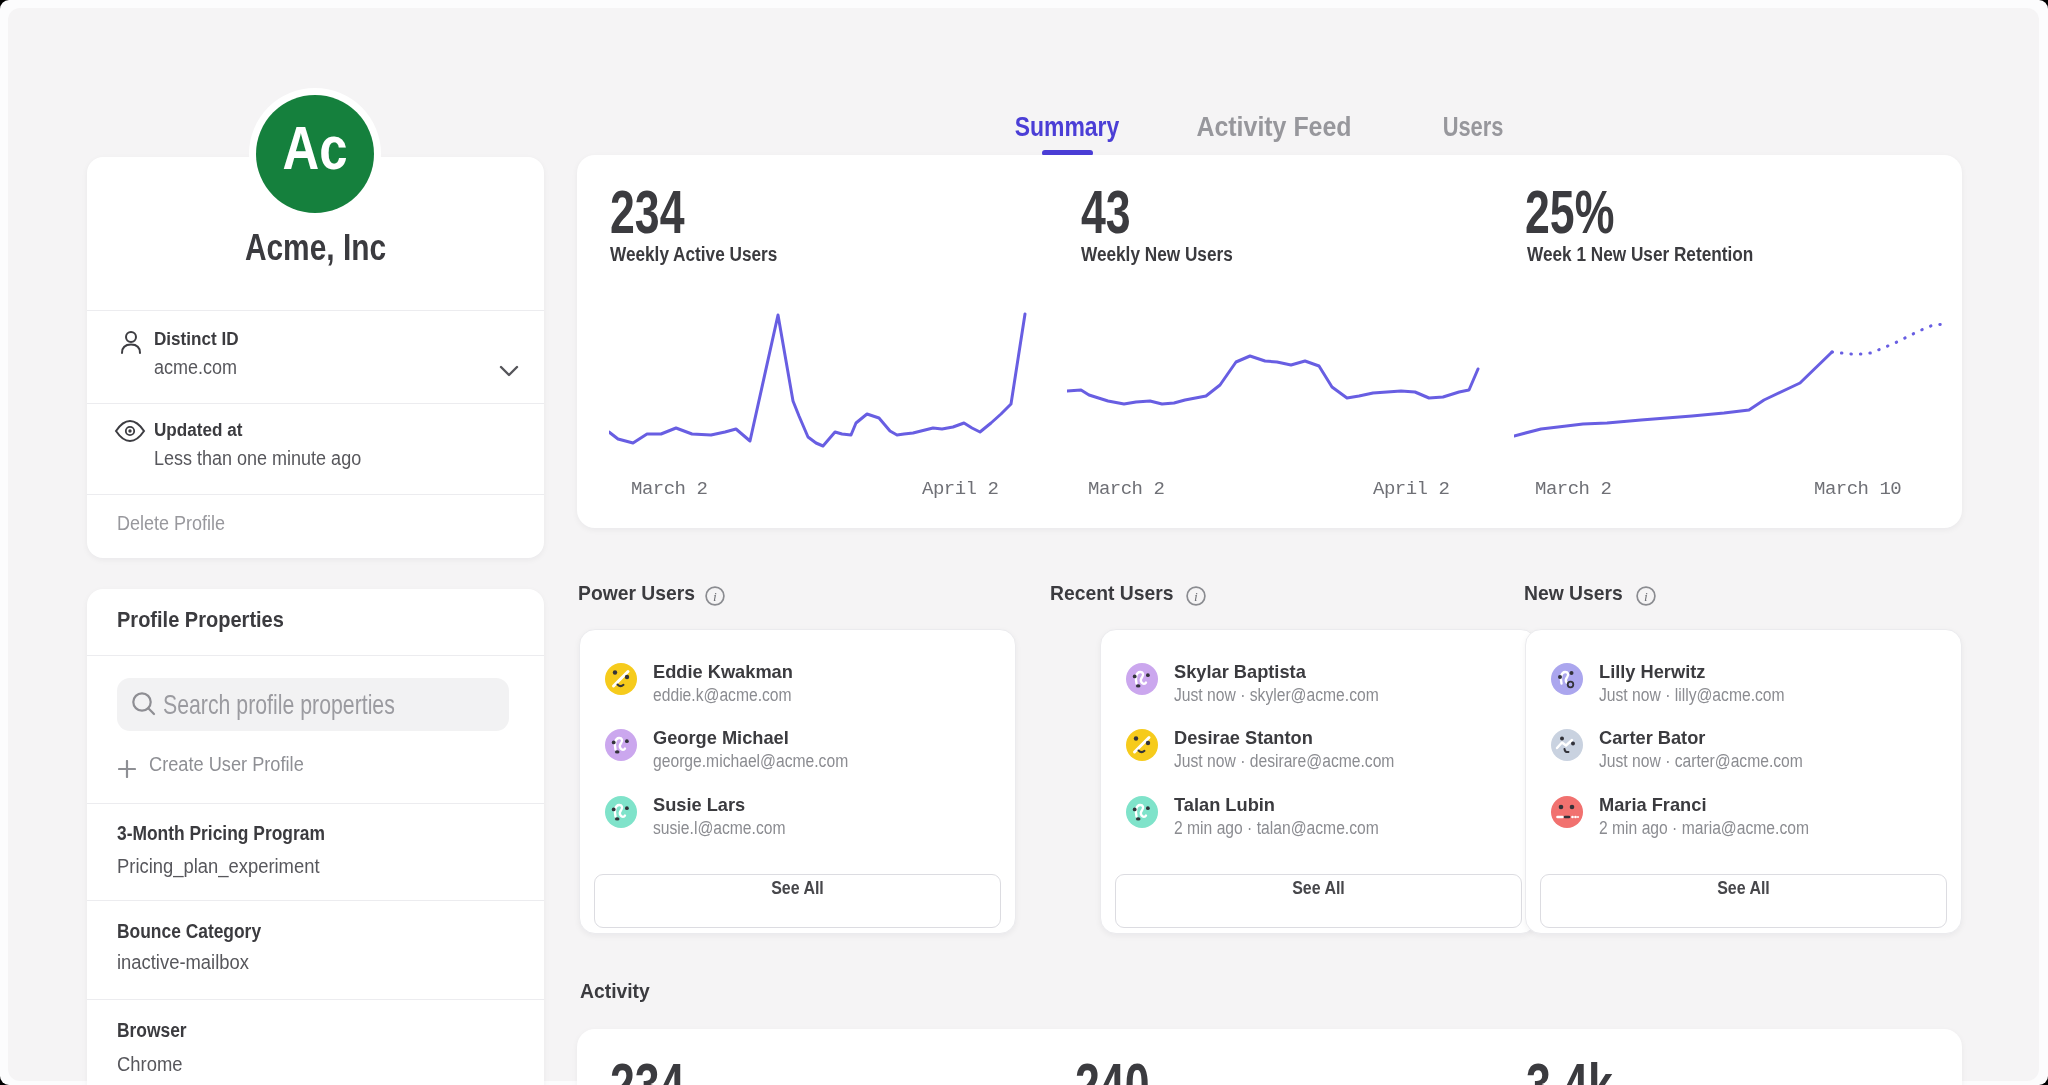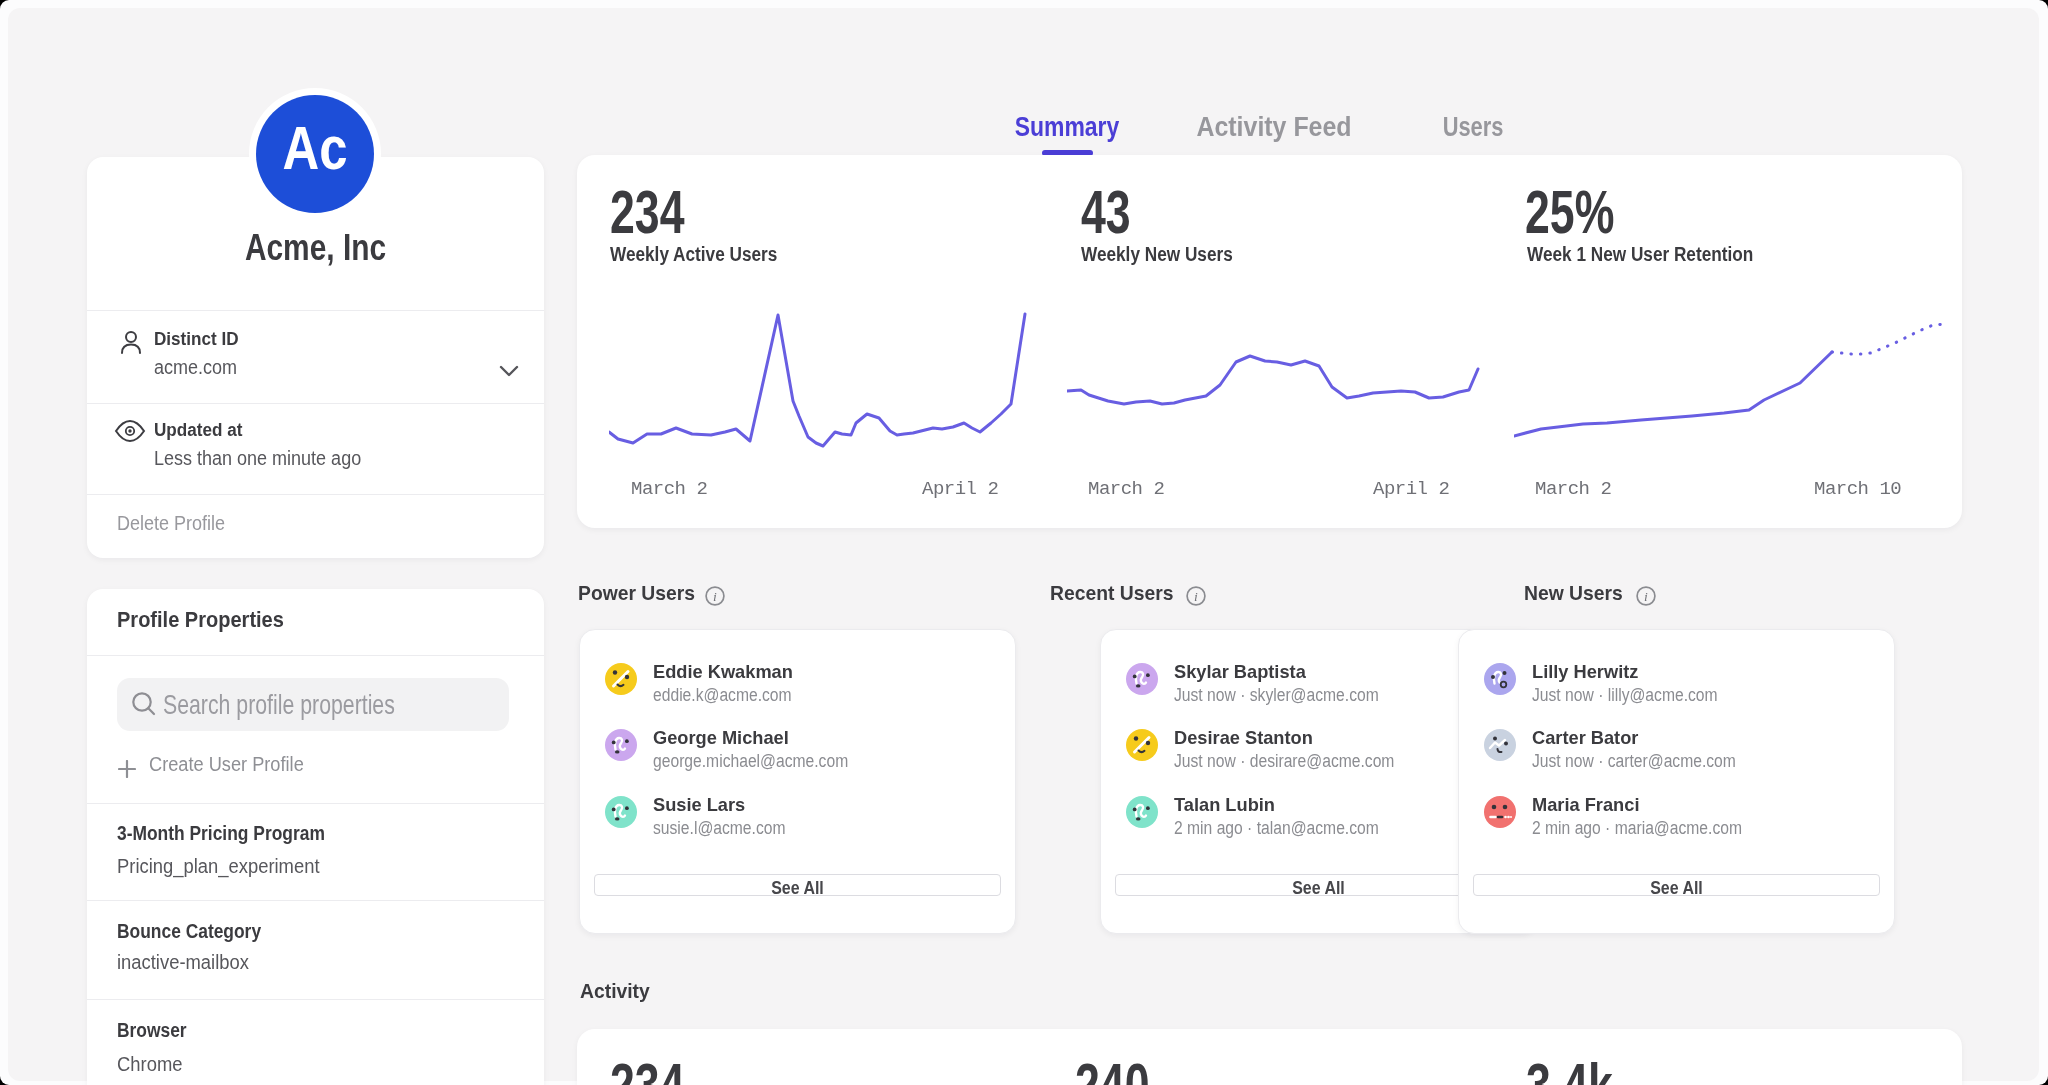--- a/index.html
+++ b/index.html
@@ -10,21 +10,21 @@
 .divider { position:absolute; left:0; width:100%; height:1px; background:#ececef; }
 .abs { position:absolute; }
 .b { font-weight:bold; color:#3b3b3f; }
 .gray { color:#98989d; }
 .mid { color:#57575c; }
 svg { display:block; }
 .ucard { width:437px; height:305px; border:1px solid #ebebee;text-decoration:underline; }
 .av { width:32px; height:32px; }
 .uname { left:73px; font-size:19px; font-weight:bold; color:#3b3b3f; transform:scaleX(.96); transform-origin:0 0; white-space:nowrap; }
 .umeta { left:73px; font-size:18px; color:#8b8c91; transform:scaleX(.87); transform-origin:0 0; white-space:nowrap; }
-.seeall { left:14px; top:244px; width:407px; height:22px; border:1.5px solid #dcdce1; border-radius:4px; }
+.seeall { left:14px; top:244px; width:407px; height:54px; border:1.5px solid #dcdce1; border-radius:9px; }
 .seeall span { display:block; font-size:19px; font-weight:bold; color:#47474b; text-align:center; line-height:26px; transform:scaleX(.84); }
 .sx90 { transform:scaleX(.90); transform-origin:0 0; white-space:nowrap; }
 .sx91 { transform:scaleX(.91); transform-origin:0 0; white-space:nowrap; }
 .sx92 { transform:scaleX(.92); transform-origin:0 0; white-space:nowrap; }
 .sx95 { transform:scaleX(.95); transform-origin:0 0; white-space:nowrap; }
 .sx76 { transform:scaleX(.76); transform-origin:0 0; white-space:nowrap; }
 .gray2 { color:#9b9ba0; }
 .sc75 { transform:scaleX(.78); transform-origin:50% 0; white-space:nowrap; }
 .sc82 { transform:scaleX(.82); transform-origin:50% 0; white-space:nowrap; }
 .sc83 { transform:scaleX(.83); transform-origin:50% 0; white-space:nowrap; }
@@ -59,21 +59,21 @@
     <circle cx="17" cy="12" r="4.2" fill="none" stroke="#3d3d42" stroke-width="1.8"></circle>
     <circle cx="17" cy="12" r="1.7" fill="#3d3d42"></circle>
   </svg>
   <div class="abs b sx95" style="left:67px; top:263px; font-size:18px;">Updated at</div>
   <div class="abs mid sx90" style="left:67px; top:290px; font-size:20px;">Less than one minute ago</div>
 
   <div class="abs gray sx90" style="left:30px; top:355px; font-size:20px;">Delete Profile</div>
 </div>
 
 <div class="abs" style="left:249px; top:88px; width:132px; height:132px; border-radius:50%; background:#fff;"></div>
-<div class="abs" style="left:256px; top:95px; width:118px; height:118px; border-radius:50%; background:#1d4ed8;">
+<div class="abs" style="left:256px; top:95px; width:118px; height:118px; border-radius:50%; background:#15803d;">
     <div style="color:#fff; font-weight:bold; font-size:62px; text-align:center; line-height:106px; transform:scaleX(.82);">Ac</div>
   </div>
 <div class="abs b sc83" style="left:87px; top:227px; width:457px; text-align:center; font-size:36px;">Acme, Inc</div>
 
 <div class="card" style="left:87px; top:589px; width:457px; height:620px;">
   <div class="abs b sx91" style="left:30px; top:18px; font-size:22px;">Profile Properties</div>
   <div class="divider" style="top:66px;"></div>
   <div class="abs" style="left:30px; top:89px; width:392px; height:53px; background:#f2f2f3; border-radius:13px;"></div>
   <svg class="abs" style="left:44px; top:102px;" width="26" height="26" viewBox="0 0 26 26">
     <circle cx="11" cy="11" r="8.7" fill="none" stroke="#8e8e93" stroke-width="2.2"></circle>
@@ -203,21 +203,21 @@
       <circle cx="21.9" cy="12.2" r="1.9" fill="#33333a"></circle>
       <ellipse cx="12.2" cy="22.9" rx="2.3" ry="1.6" fill="#33333a"></ellipse>
     </svg>
   <div class="abs uname" style="top:164px;">Talan Lubin</div>
   <div class="abs umeta" style="top:188px;">2 min ago · talan@acme.com</div>
   <div class="abs seeall">
       <span>See All</span>
     </div>
 </div>
 
-<div class="card ucard" style="left:1458px; top:629px;">
+<div class="card ucard" style="left:1525px; top:629px;">
   <svg class="abs av" style="left:25px; top:33px;" viewBox="0 0 32 32">
       <circle cx="16" cy="16" r="16" fill="#aba6ee"></circle>
       <path d="M10.5,20.5 C9,14 10.5,9.2 14,9 C17,8.8 18,11.6 16.3,13.8 C14.8,15.6 14.2,17.6 15.6,19.6" fill="none" stroke="#fff" stroke-width="2.4" stroke-linecap="round"></path>
       <circle cx="9" cy="14" r="2" fill="#33333a"></circle>
       <circle cx="20.5" cy="10" r="2" fill="#33333a"></circle>
       <circle cx="19.5" cy="21.5" r="2.8" fill="none" stroke="#33333a" stroke-width="1.8"></circle>
     </svg>
   <div class="abs uname" style="top:31px;">Lilly Herwitz</div>
   <div class="abs umeta" style="top:55px;">Just now · lilly@acme.com</div>
   <svg class="abs av" style="left:25px; top:99px;" viewBox="0 0 32 32">

